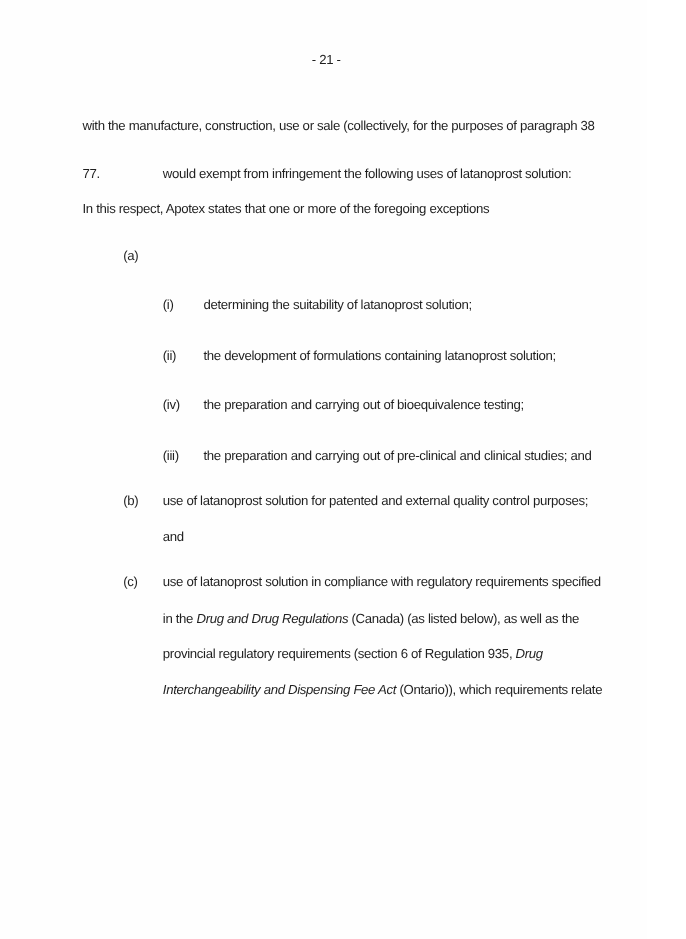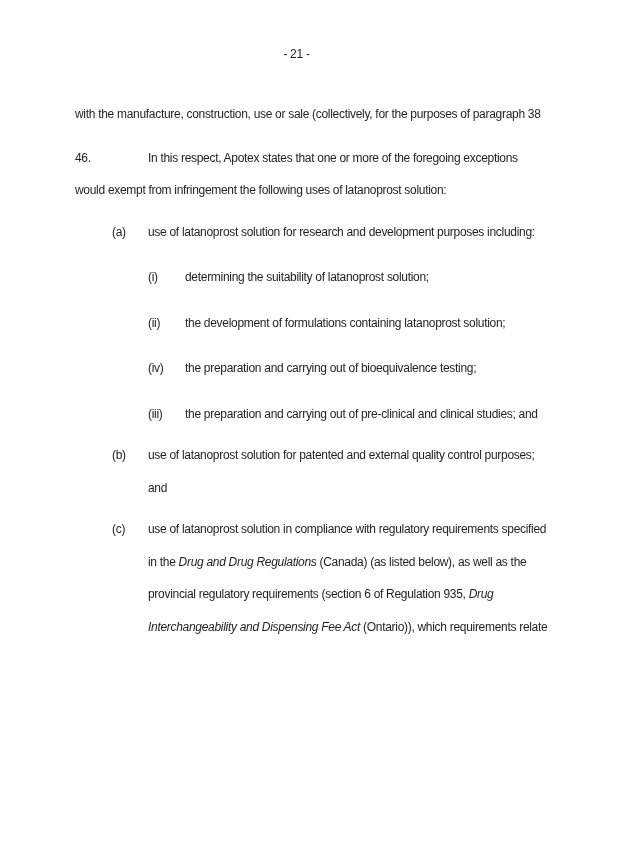--- a/index.html
+++ b/index.html
@@ -84,32 +84,29 @@
 
 <div class="page">
 
   <div class="page-number">- 21 -</div>
 
   <div class="para intro">
       <div class="line"><span>with the manufacture, construction, use or sale (collectively, for the purposes of paragraph 38</span></div>
     </div>
 
   <div class="para numbered">
-    <span class="para-num">46.</span>
+    <span class="para-num">77.</span>
     <div class="para-text">
+        <div class="line"><span>would exempt from infringement the following uses of latanoprost solution:</span></div>
         <div class="line"><span>In this respect, Apotex states that one or more of the foregoing exceptions</span></div>
-        <div class="line"><span>would exempt from infringement the following uses of latanoprost solution:</span></div>
       </div>
   </div>
 
   <div class="item">
     <span class="item-label">(a)</span>
-    <div class="item-text">
-        <div class="line"><span>use of latanoprost solution for research and development purposes including:</span></div>
-      </div>
   </div>
 
   <div class="subitem">
     <span class="subitem-label">(i)</span>
     <div class="subitem-text">
         <div class="line"><span>determining the suitability of latanoprost solution;</span></div>
       </div>
   </div>
 
   <div class="subitem">

